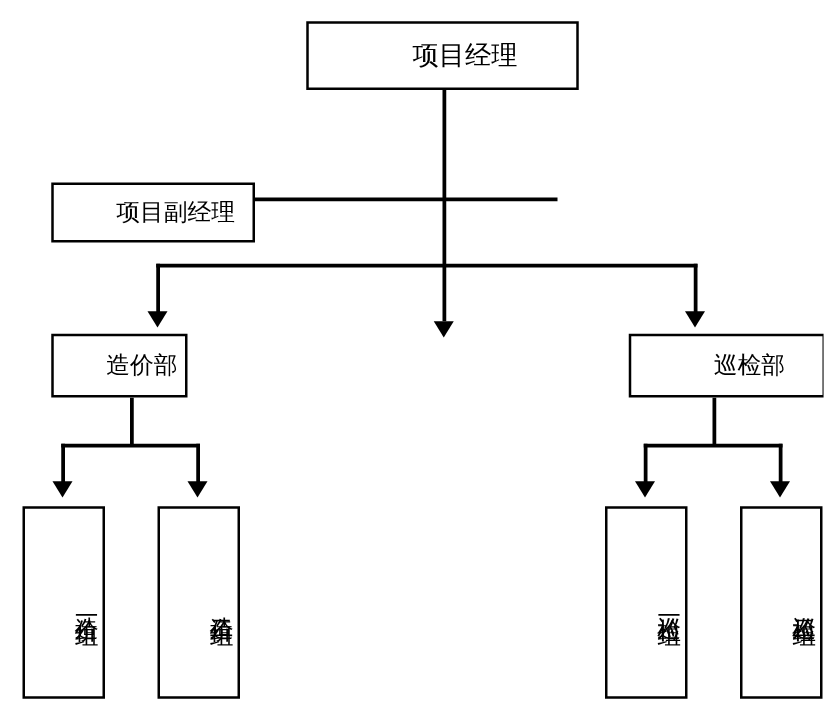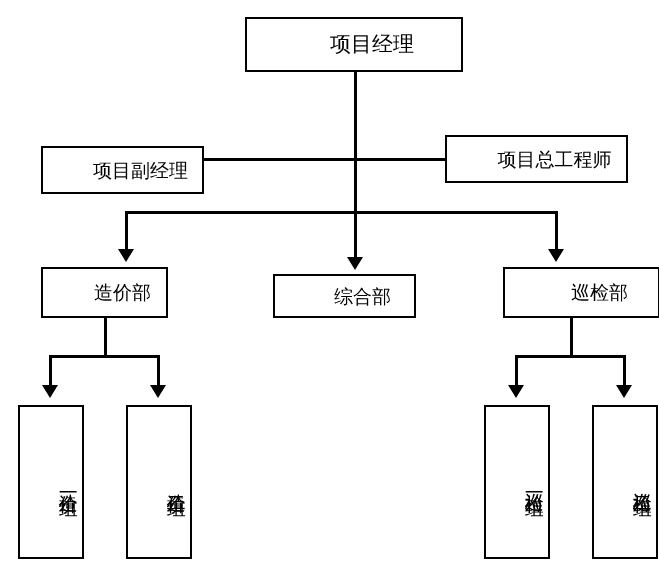--- a/index.html
+++ b/index.html
@@ -92,31 +92,25 @@
   <div class="arrow" style="left:616px; top:385px;"></div>
 
   <div class="node lvl1" style="left:245px; top:17px; width:218px; height:55px;">
     <span class="node-text">项目经理</span>
   </div>
 
   <div class="node lvl2" style="left:41px; top:146px; width:163px; height:48px;">
     <span class="node-text">项目副经理</span>
   </div>
 
-  <div class="node lvl2" style="left:445px; top:135px; width:183px; height:48px;">
-    <span class="node-text">项目总工程师</span>
-  </div>
 
-  <div class="node lvl3" style="left:41px; top:267px; width:127px; height:51px;">
+  <div class="node lvl3" style="left:41px; top:267px; width:109px; height:51px;">
     <span class="node-text">造价部</span>
   </div>
 
-  <div class="node lvl3" style="left:273px; top:274px; width:143px; height:44px;">
-    <span class="node-text">综合部</span>
-  </div>
 
   <div class="node lvl3" style="left:503px; top:267px; width:157px; height:51px;">
     <span class="node-text">巡检部</span>
   </div>
 
   <div class="node lvl4" style="left:18px; top:405px; width:66px; height:154px;">
     <span class="node-text vert-text">造价一组</span>
   </div>
 
   <div class="node lvl4" style="left:126px; top:405px; width:66px; height:154px;">

